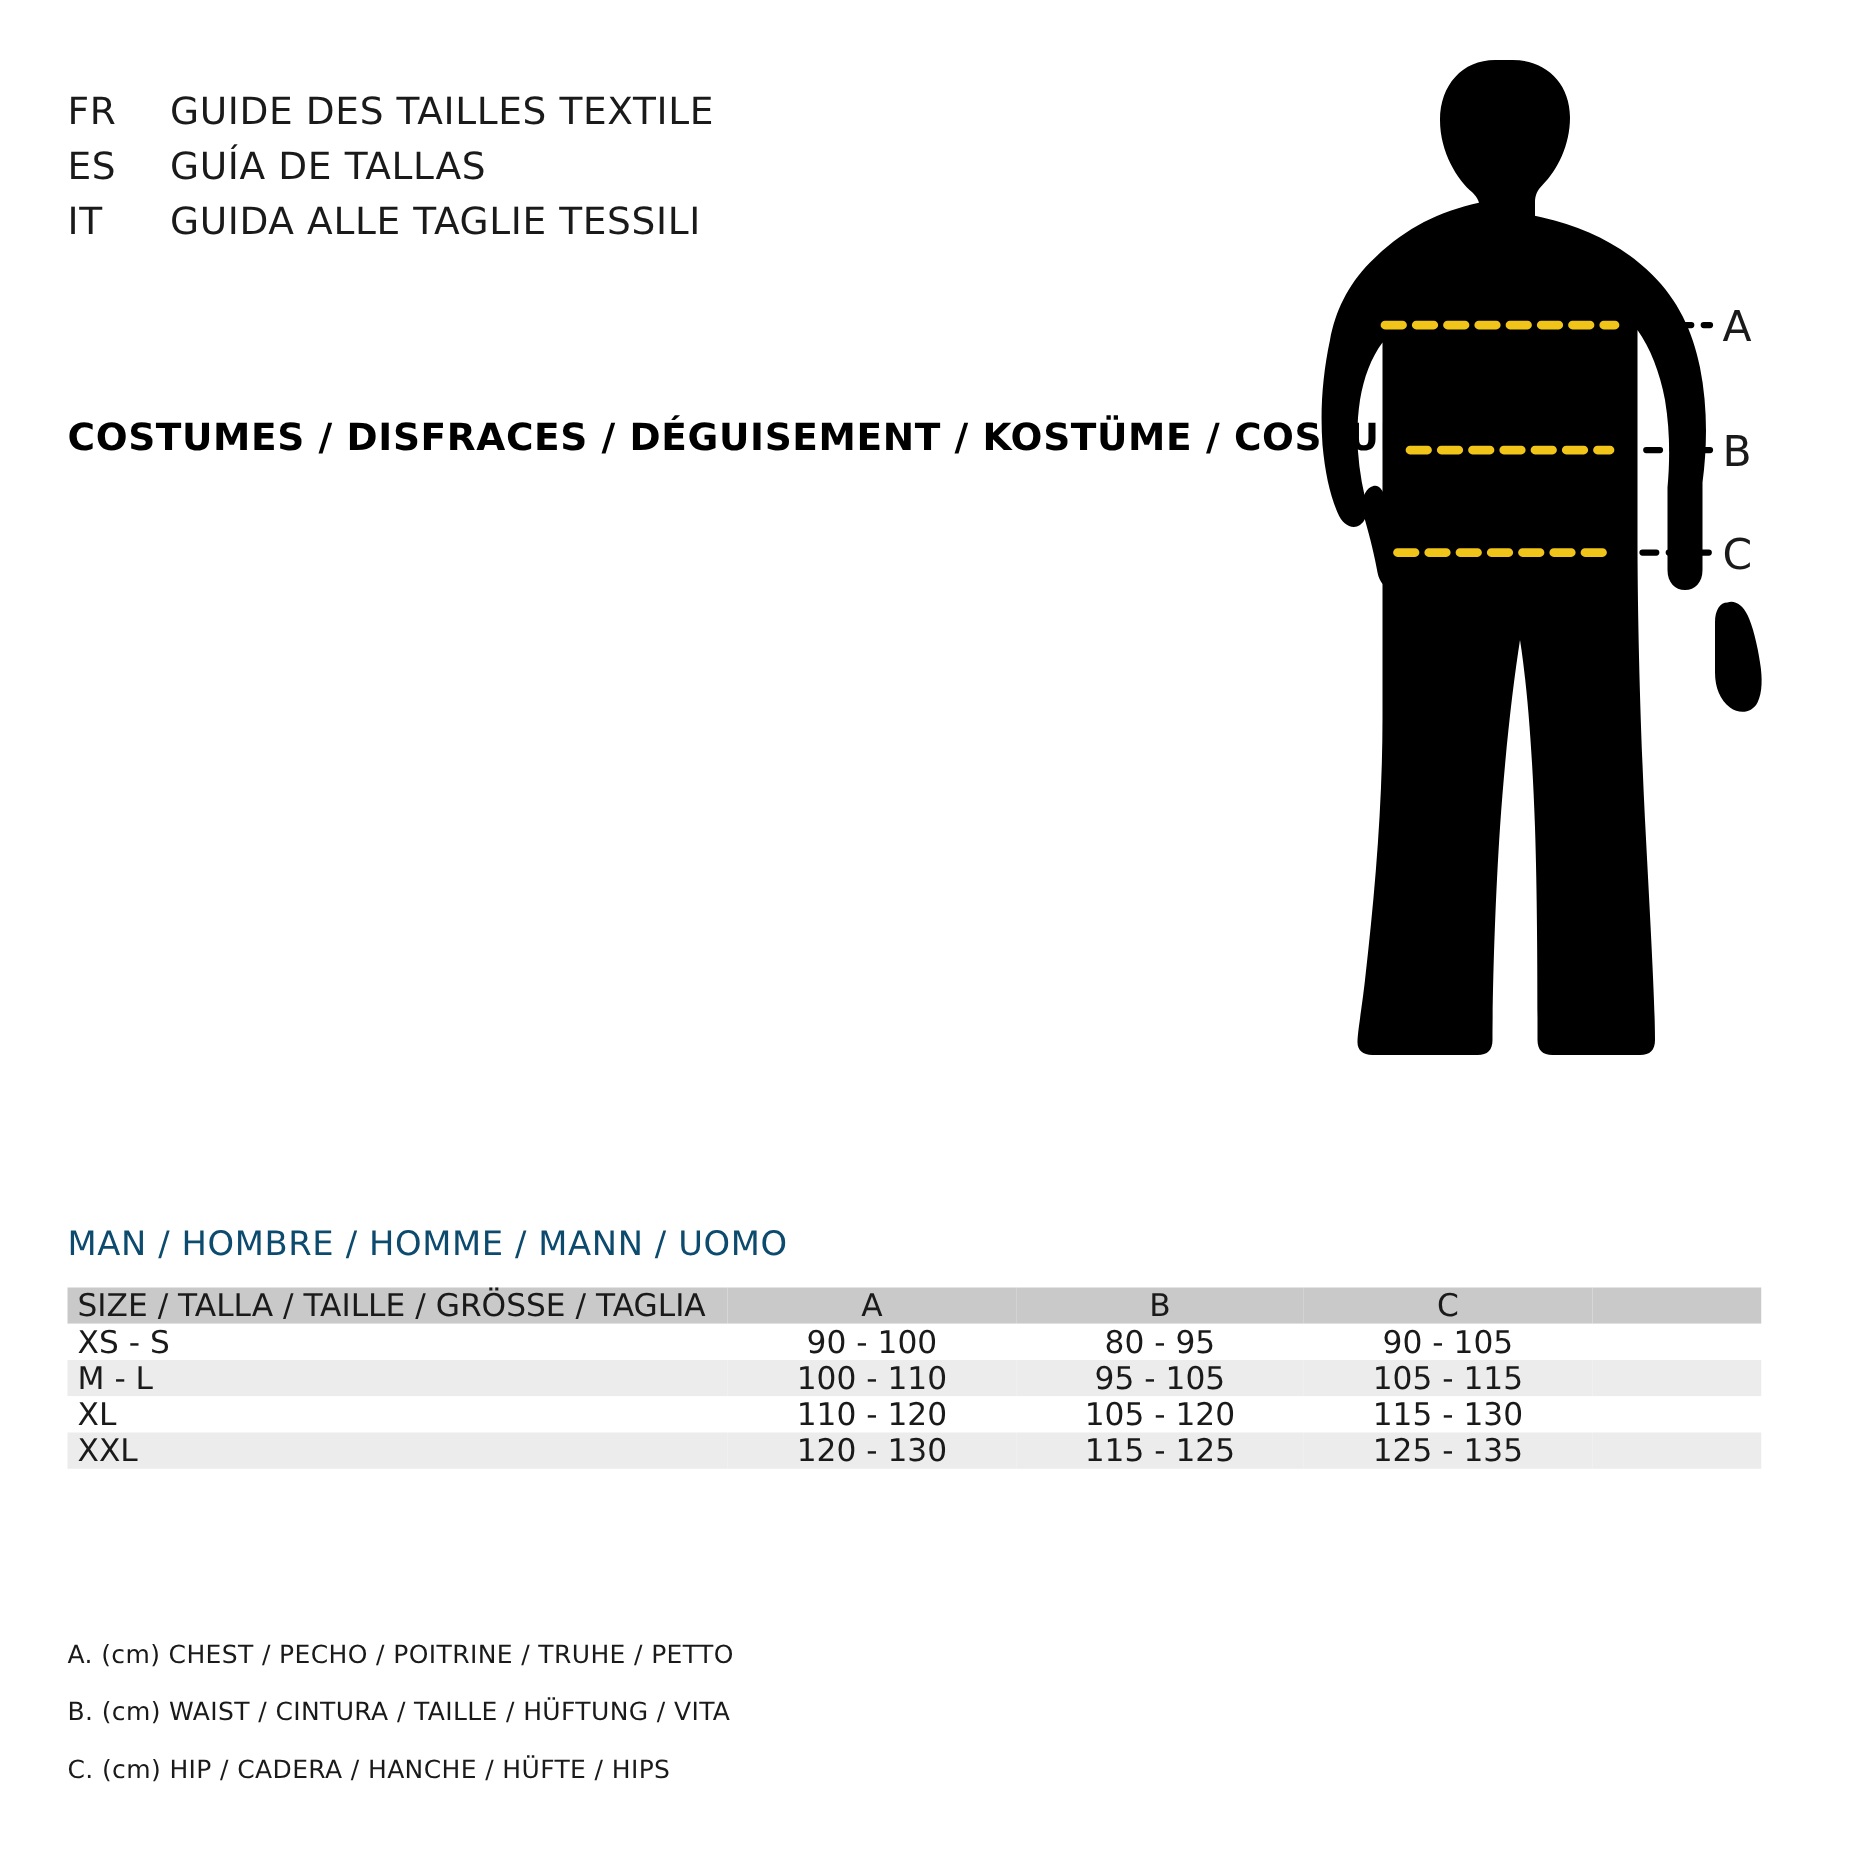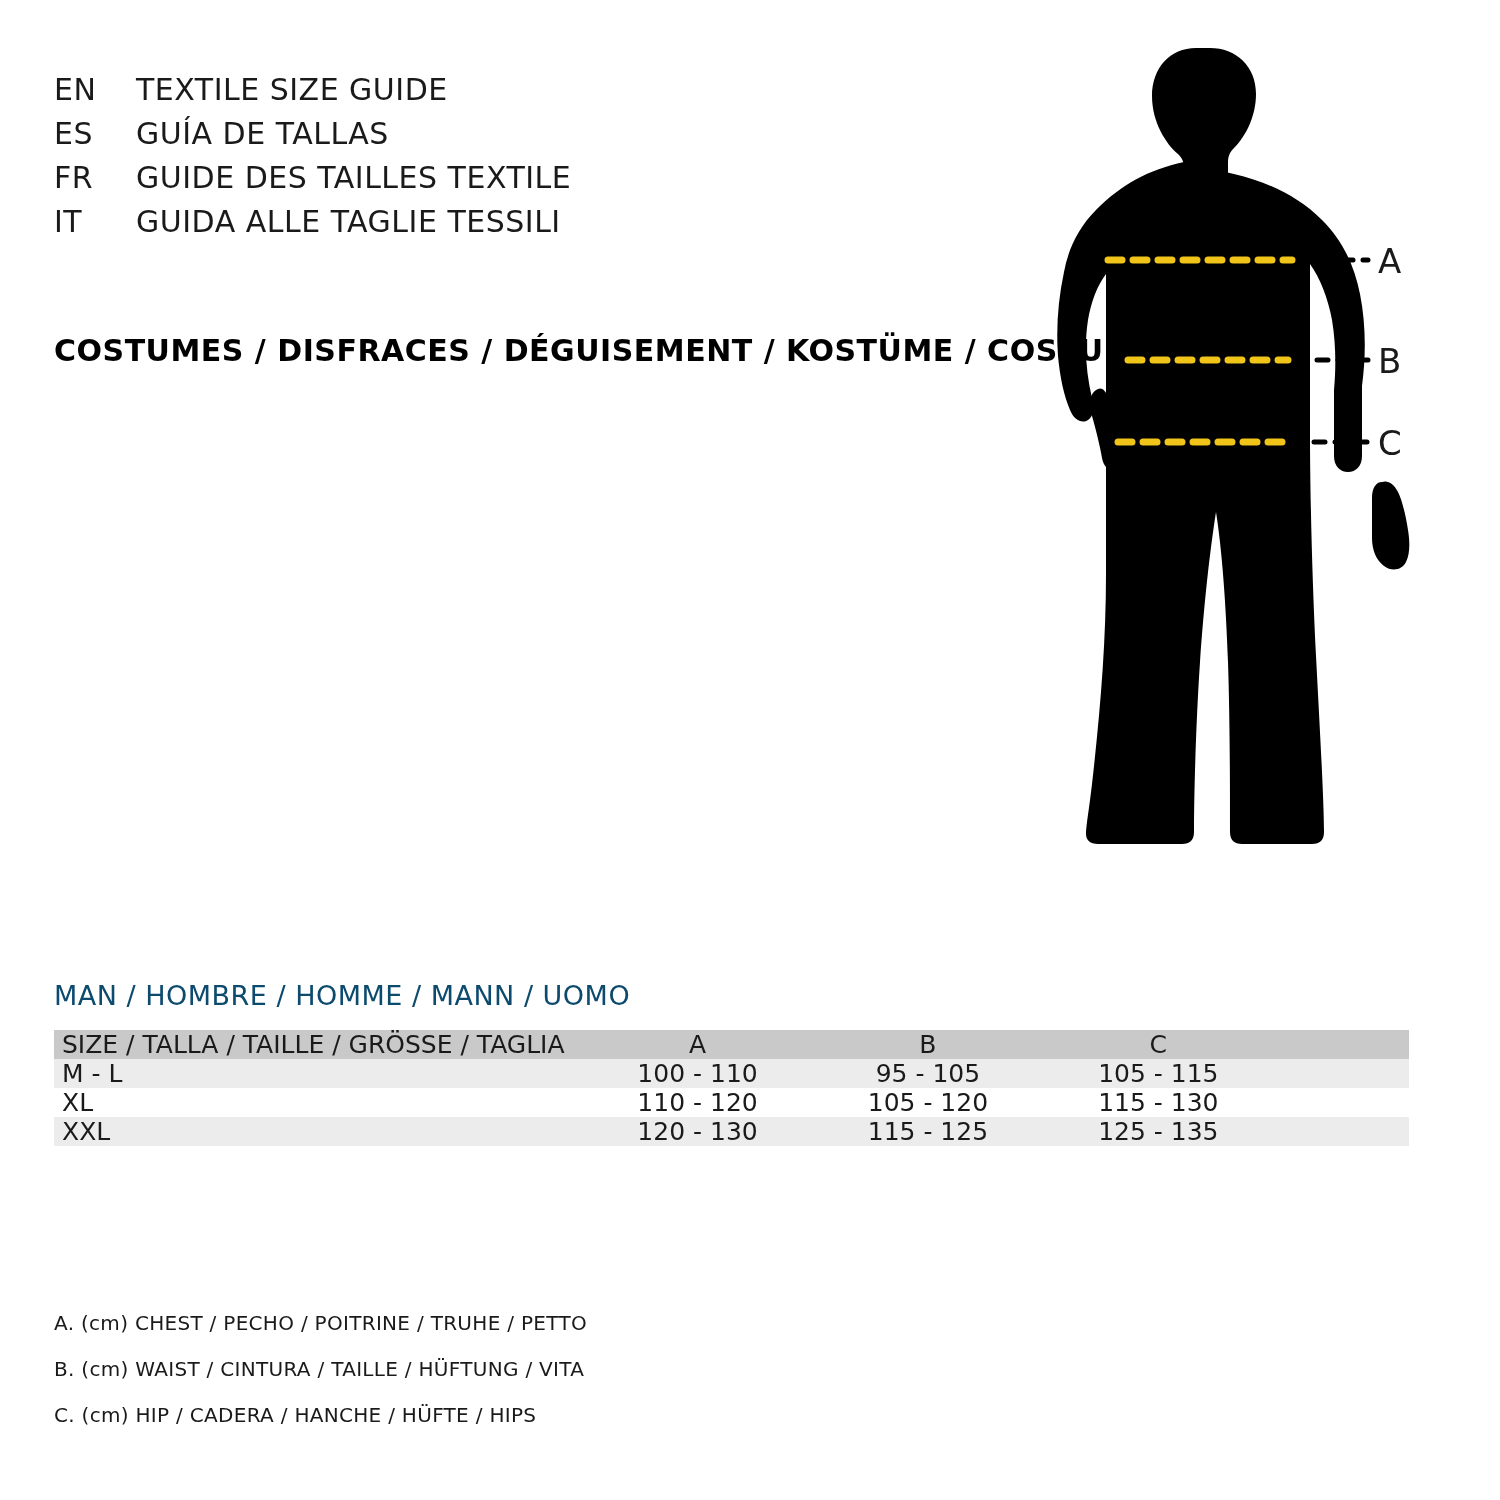--- a/index.html
+++ b/index.html
@@ -114,30 +114,26 @@
   }
   .legend-row { height: 46px; line-height: 46px; white-space: nowrap; }
 </style>
 </head>
 <body>
 
 <div class="page">
 
   <div class="lang-block">
     <div class="lang-row">
-      <span class="lang-code">EN</span>
-      <span class="lang-text">TEXTILE SIZE GUIDE</span>
+      <span class="lang-code">FR</span>
+      <span class="lang-text">GUIDE DES TAILLES TEXTILE</span>
     </div>
     <div class="lang-row">
       <span class="lang-code">ES</span>
       <span class="lang-text">GUÍA DE TALLAS</span>
-    </div>
-    <div class="lang-row">
-      <span class="lang-code">FR</span>
-      <span class="lang-text">GUIDE DES TAILLES TEXTILE</span>
     </div>
     <div class="lang-row">
       <span class="lang-code">IT</span>
       <span class="lang-text">GUIDA ALLE TAGLIE TESSILI</span>
     </div>
   </div>
 
   <div class="costumes-line">COSTUMES / DISFRACES / DÉGUISEMENT / KOSTÜME / COSTUMI</div>
 
   <div class="figure-wrap">
@@ -220,20 +216,27 @@
     <thead>
       <tr class="row-head">
         <th class="c-label">SIZE / TALLA / TAILLE / GRÖSSE / TAGLIA</th>
         <th class="c-a">A</th>
         <th class="c-b">B</th>
         <th class="c-c">C</th>
         <th class="c-pad"></th>
       </tr>
     </thead>
     <tbody>
+      <tr class="row-plain">
+        <td class="c-label">XS - S</td>
+        <td class="c-a">90 - 100</td>
+        <td class="c-b">80 - 95</td>
+        <td class="c-c">90 - 105</td>
+        <td class="c-pad"></td>
+      </tr>
       <tr class="row-alt">
         <td class="c-label">M - L</td>
         <td class="c-a">100 - 110</td>
         <td class="c-b">95 - 105</td>
         <td class="c-c">105 - 115</td>
         <td class="c-pad"></td>
       </tr>
       <tr class="row-plain">
         <td class="c-label">XL</td>
         <td class="c-a">110 - 120</td>

